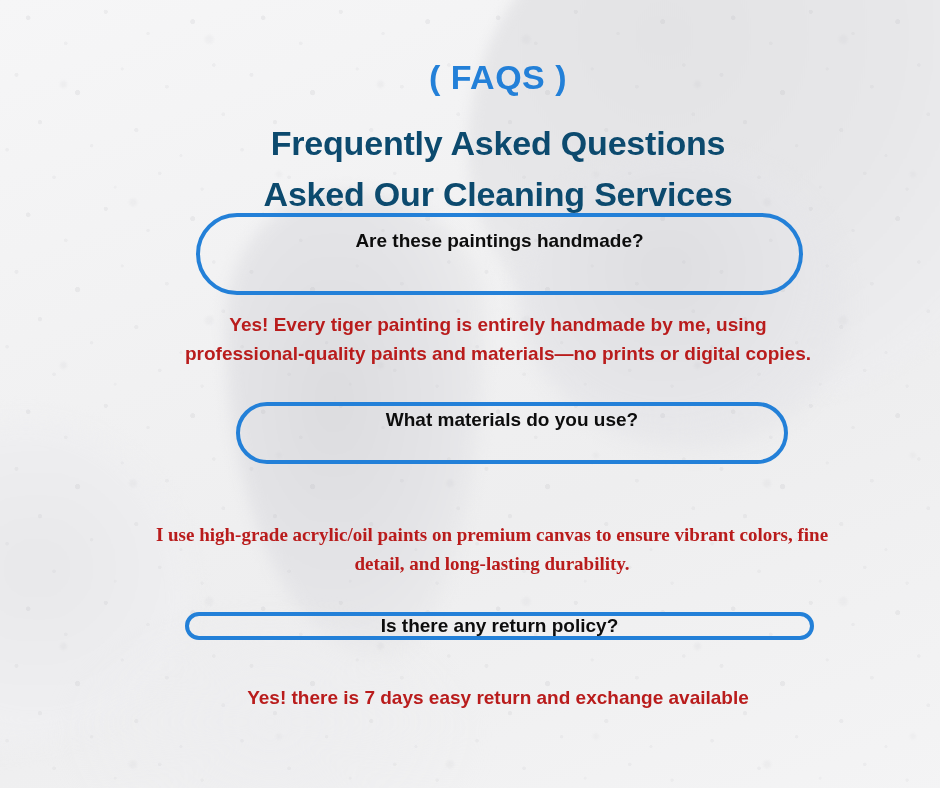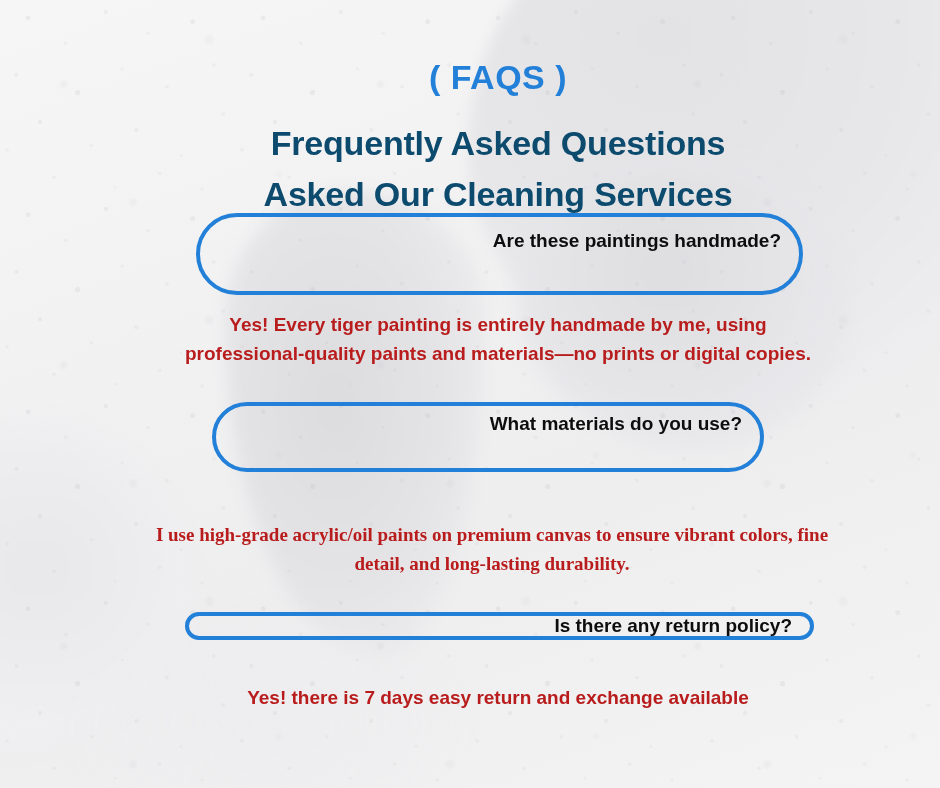--- a/index.html
+++ b/index.html
@@ -171,41 +171,41 @@
   .headline .line { display: block; }
 
   
   .q-box {
     position: absolute;
     box-sizing: border-box;
     border: 4px solid #2380d8;
     background: transparent;
     display: flex;
     align-items: center;
-    justify-content: flex-end;
+    justify-content: center;
   }
   .q-box .q-text {
     font-size: 19px;
     font-weight: 700;
     color: #0d0d0d;
     line-height: 1.2;
     text-align: center;
     padding: 0 18px;
     margin-top: -26px;
   }
   .q-box.compact .q-text { margin-top: 0; }
 
   #q-box-1 {
     left: 168px;  top: 213px;
     width: 607px; height: 82px;
     border-radius: 42px;
   }
   #q-box-2 {
-    left: 184px;  top: 402px;
-    width: 552px; height: 70px;
+    left: 208px;  top: 402px;
+    width: 552px; height: 62px;
     border-radius: 40px;
   }
   #q-box-3 {
     left: 157px;  top: 612px;
     width: 629px; height: 28px;
     border-radius: 24px;
   }
 
   .answer {
     position: absolute;

